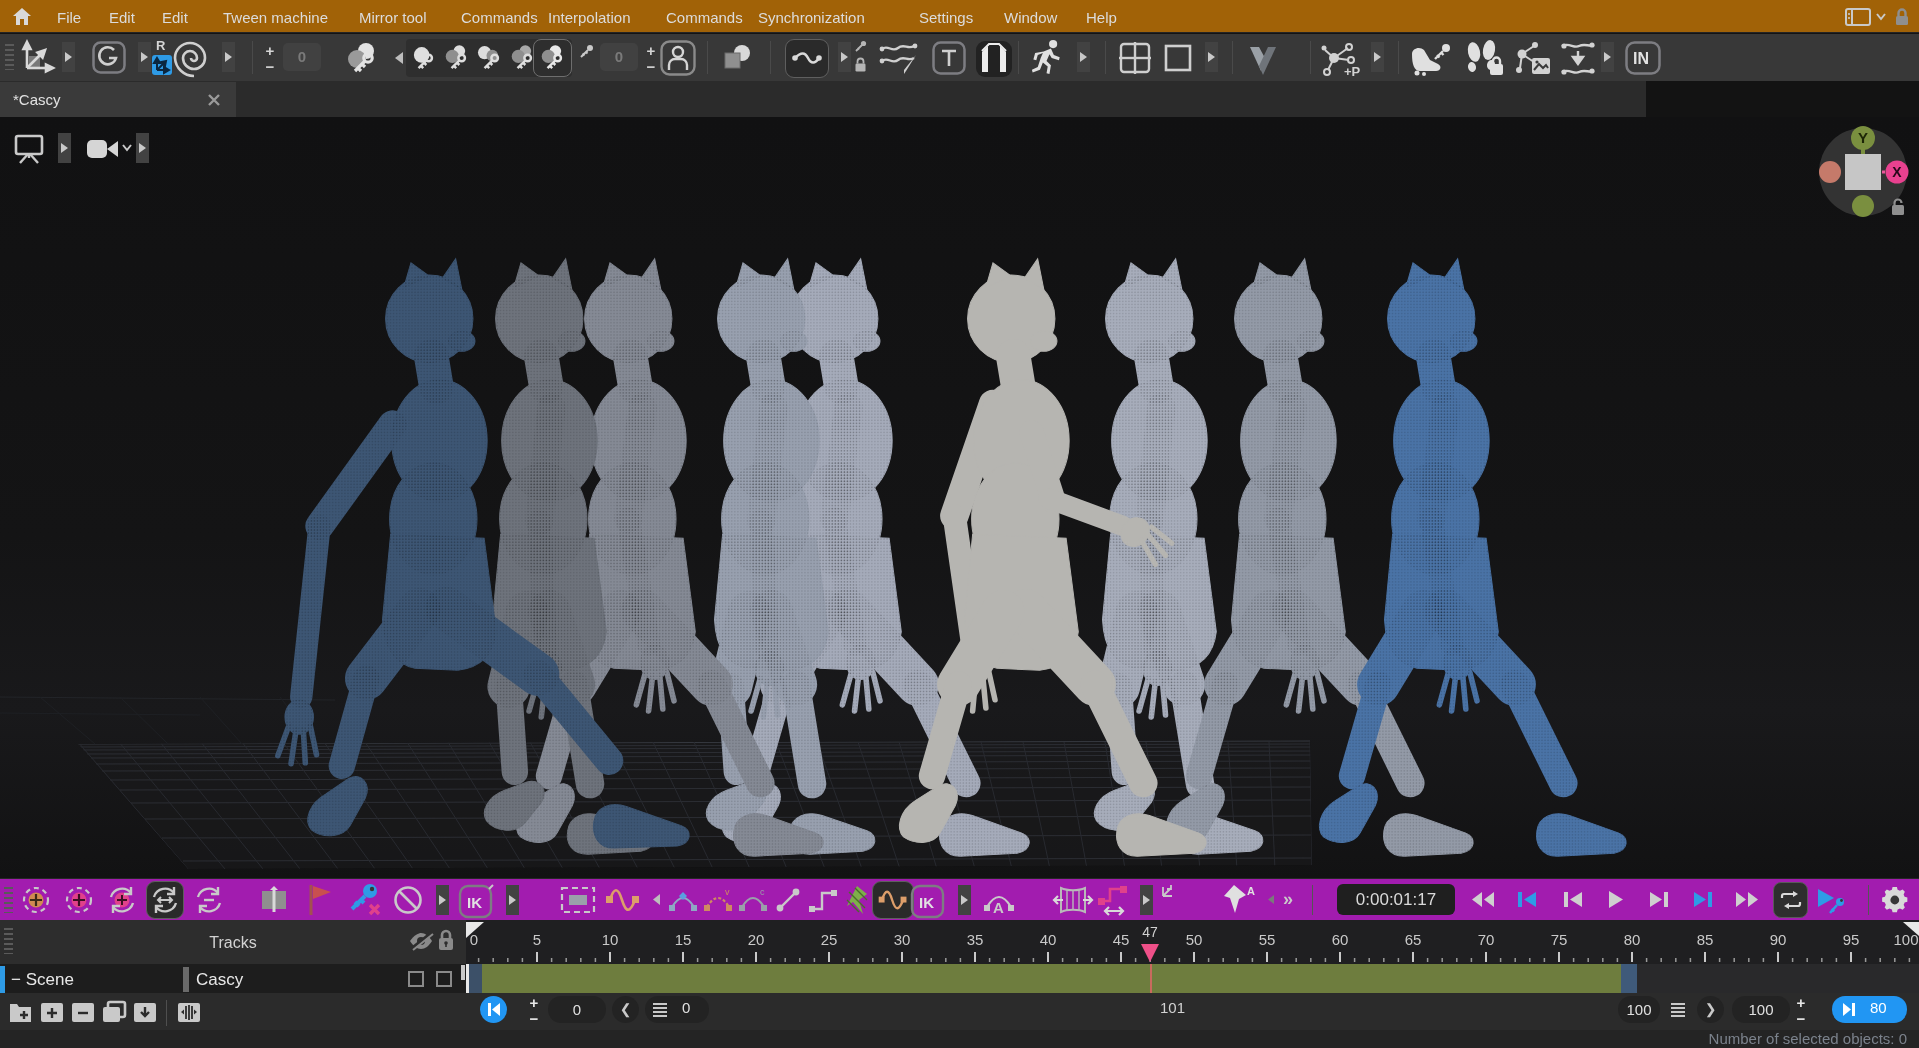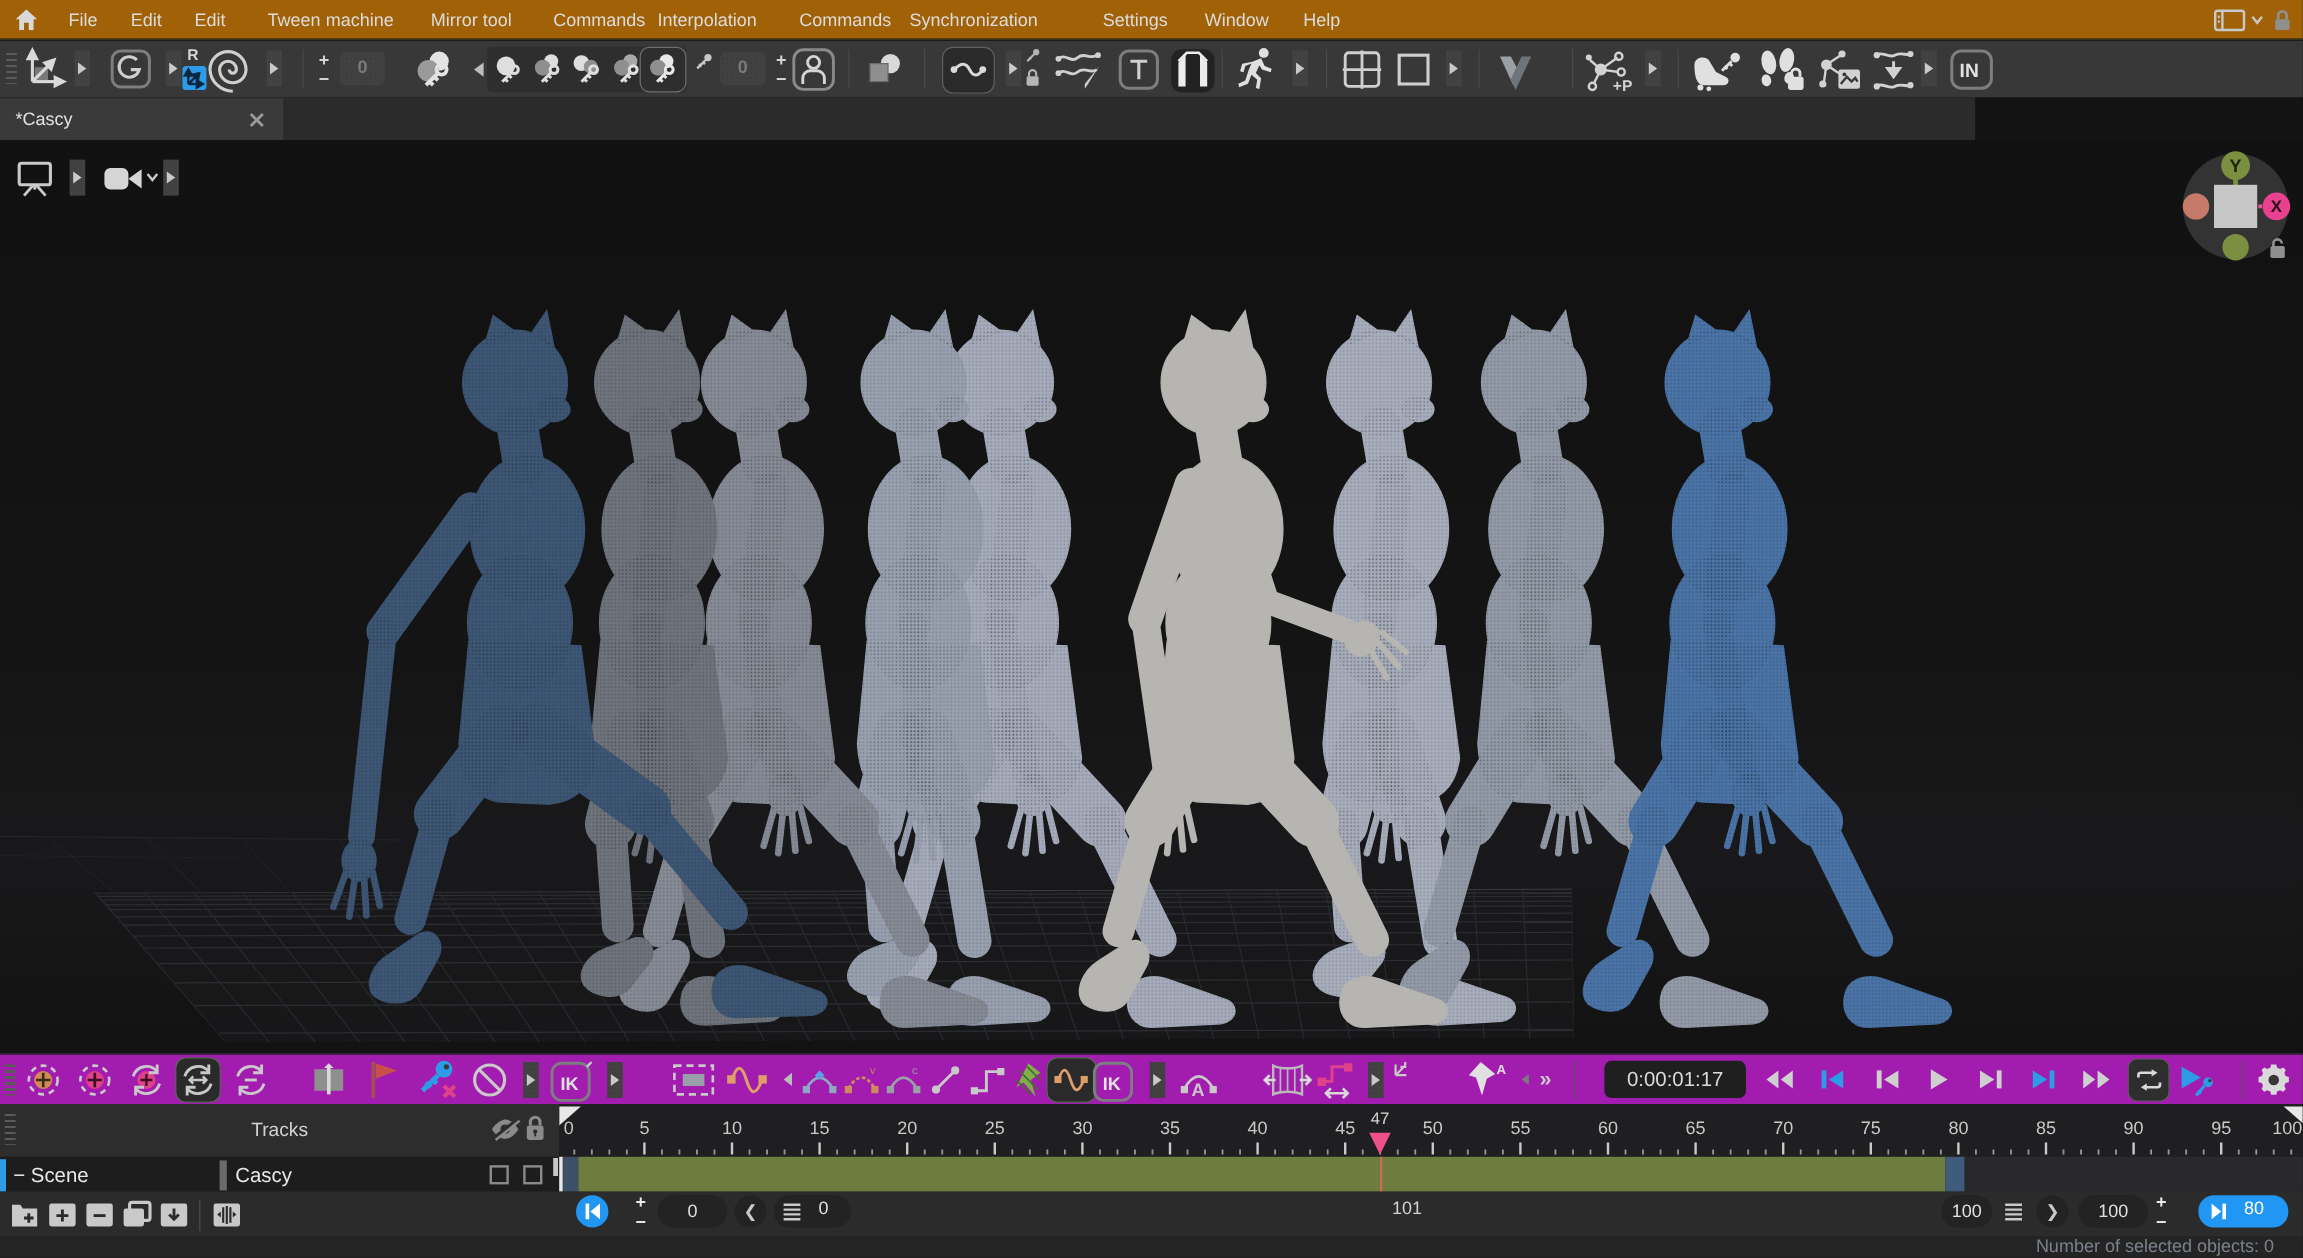--- a/index.html
+++ b/index.html
@@ -1015,14 +1015,14 @@
     <div class="spin" style="left:1329px;top:6px;color:#e8e8e8">+</div>
     <div class="spin" style="left:1329px;top:22px;color:#e8e8e8">−</div>
     <div class="abs" style="left:1366px;top:3px;width:75px;height:27px;background:#2196f3;border-radius:13px"></div>
     <svg style="left:1376px;top:10px" width="14" height="13" viewBox="0 0 14 13">
       <path d="M1 0 L9 6.5 L1 13 Z" fill="#fff"></path>
       <rect x="10" y="0" width="3" height="13" fill="#fff"></rect>
     </svg>
     <div class="abs" style="left:1404px;top:6px;color:#fff;font-size:15px">80</div>
   </div>
 
-  <div class="abs" style="left:0;top:110px;width:1919px;height:18px;background:#242424;color:#7b828c;font-size:15px;text-align:right;padding-right:24px;line-height:17px">Number of selected objects: 0</div>
+  <div class="abs" style="left:0;top:110px;width:1919px;height:18px;background:#242424;color:#7b828c;font-size:15px;text-align:right;padding-right:12px;line-height:17px">Number of selected objects: 0</div>
 </div>
 
 </body></html>

